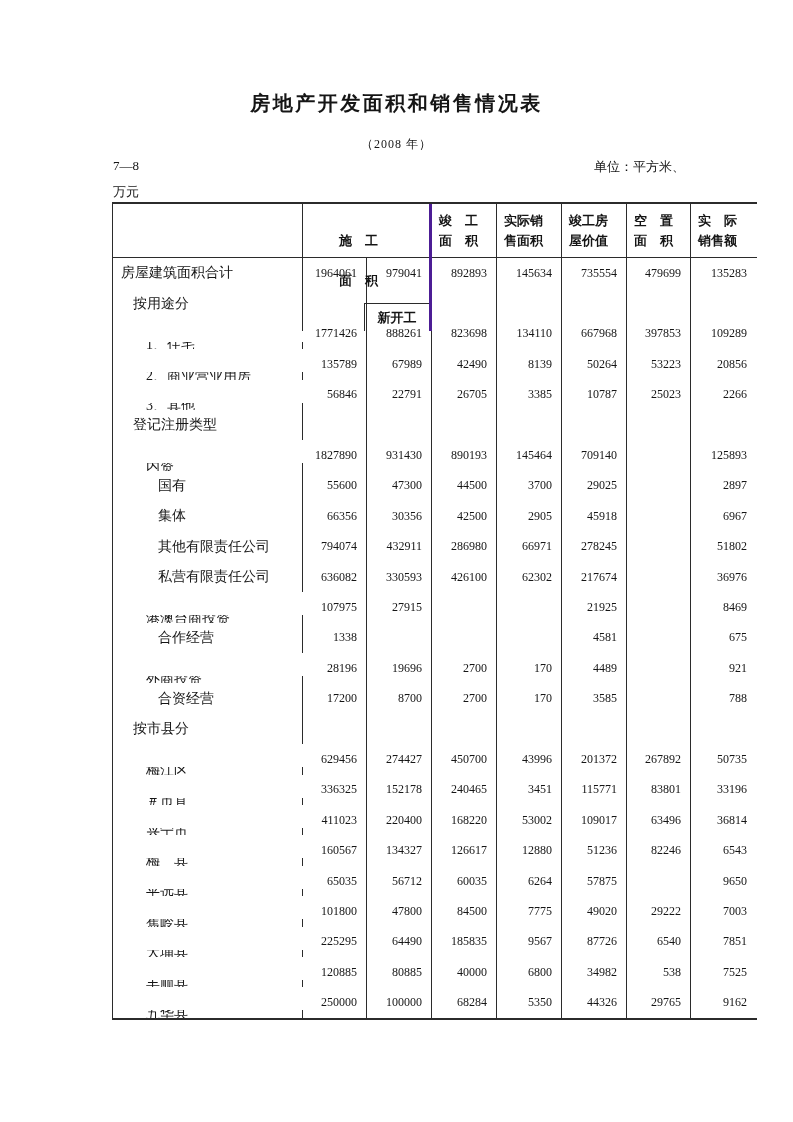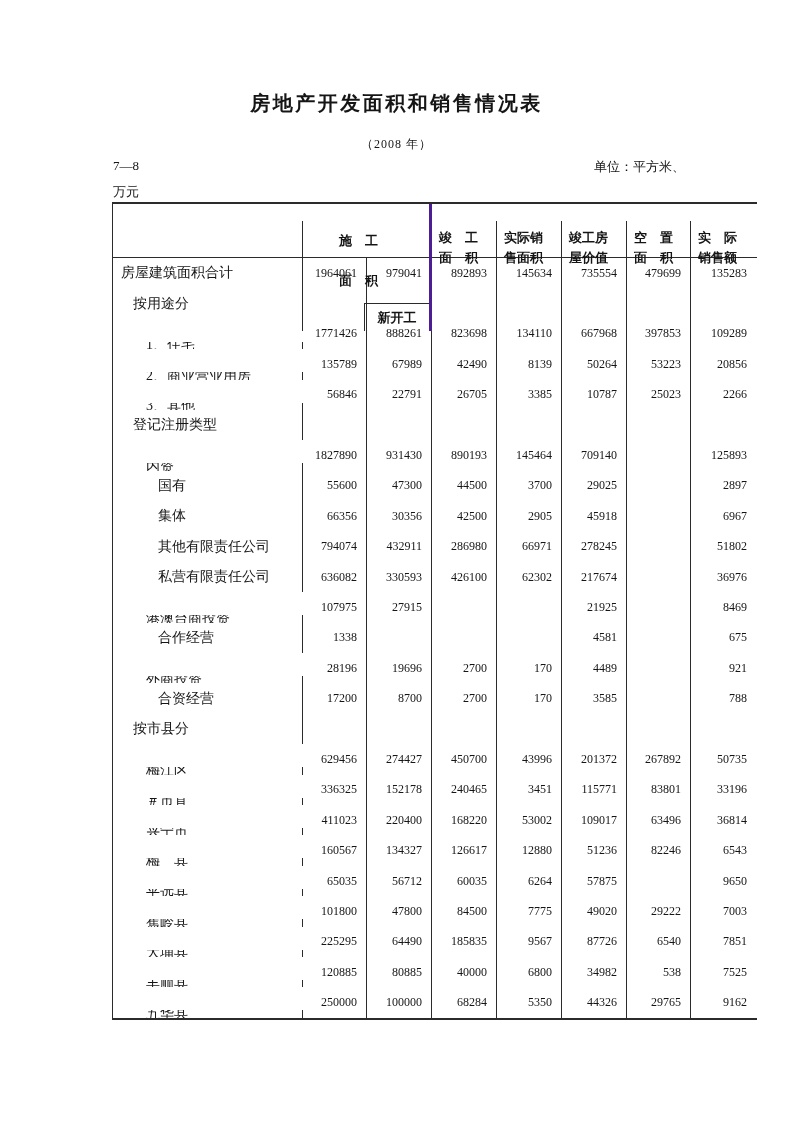--- a/index.html
+++ b/index.html
@@ -42,21 +42,20 @@
     height: 54px;
     border-bottom: 1.5px solid #2b2b2b;
     font-family: "Liberation Sans", "DejaVu Sans", sans-serif;
     font-weight: 700; font-size: 13px;
   }
   .h-cell {
     border-right: 1px solid #2b2b2b;
     padding: 7px 0 0 7px;
     line-height: 20px;
     white-space: pre;
-    margin-top: 17px;
   }
   .h-cell.h-last { border-right: none; }
   .h-span {
     position: relative;
     border-right: 3px solid #4c1d95;
     padding: 7px 0 0 7px;
     line-height: 20px;
     white-space: pre;
   }
   .h-subbox {

